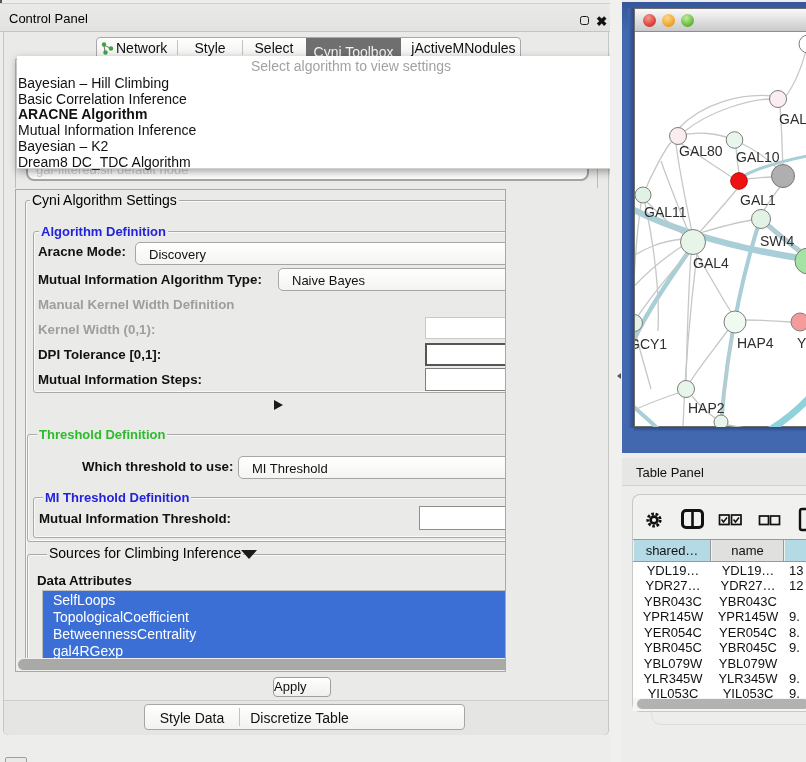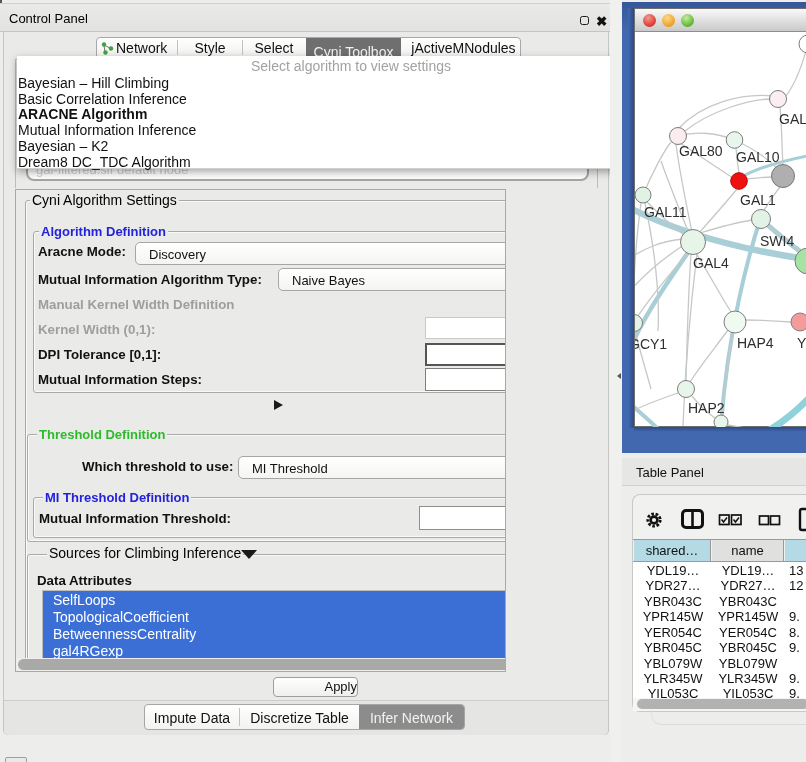--- a/index.html
+++ b/index.html
@@ -141,30 +141,29 @@
     <div class="abs" style="left:512px;top:2px;width:11px;height:52px;background:#BBBBB9;border-radius:6px;"></div>
   </div>
 
   <div class="abs" style="left:0px;top:468px;width:568px;height:14px;background:#EDEDEB;"></div>
   <div class="abs" style="left:2px;top:469px;width:563px;height:11px;background:#A9A9A7;border-radius:6px;"></div>
 
   <div class="abs" style="left:568px;top:0;width:13px;height:483px;background:#F2F2F0;border-left:1px solid #D4D4D2;"></div>
   <div class="abs" style="left:570px;top:5px;width:10px;height:378px;background:#BDBDBB;border-radius:5px;"></div>
 </div>
 
-<div class="abs" style="left:273px;top:677px;width:85px;height:20px;background:linear-gradient(#FFFFFF,#EFEFED);border:1px solid #9E9E9C;border-radius:4px;text-align:right;line-height:18px;font-size:13px;">Apply</div>
+<div class="abs" style="left:273px;top:677px;width:58px;height:20px;background:linear-gradient(#FFFFFF,#EFEFED);border:1px solid #9E9E9C;border-radius:4px;text-align:left;line-height:18px;font-size:13px;">Apply</div>
 
 <div class="abs" style="left:4px;top:700px;width:604px;height:1px;background:#CCCCCA;"></div>
 <div class="abs" style="left:4px;top:701px;width:604px;height:34px;background:#E5E5E3;border-radius:0 0 5px 5px;"></div>
 
 <div class="abs" style="left:144px;top:704px;width:321px;height:26px;background:linear-gradient(#FFFFFF,#F2F2F0);border:1px solid #A6A6A4;border-radius:4px;font-size:14px;">
-  <div class="abs" style="left:0;top:5px;width:94px;text-align:center;">Impute Data</div>
+  <div class="abs" style="left:0;top:5px;width:94px;text-align:center;">Style Data</div>
   <div class="abs" style="left:94px;top:3px;bottom:3px;width:1px;background:#C2C2C0;"></div>
   <div class="abs" style="left:95px;top:5px;width:119px;text-align:center;">Discretize Table</div>
-  <div class="abs" style="left:214px;top:0;width:105px;height:100%;background:#8C8C8C;border-radius:0 3px 3px 0;color:#F2F2F0;text-align:center;padding-top:5px;">Infer Network</div>
 </div>
 
 <div class="abs" style="left:17px;top:56px;width:668px;height:113px;background:#FFFFFF;box-shadow:0 3px 8px rgba(0,0,0,0.35);border-bottom:1px solid #D0D0CE;font-size:14px;">
   <div class="abs" style="left:0;top:2px;width:100%;text-align:center;color:#A2A2A0;">Select algorithm to view settings</div>
   <div class="abs" style="left:1px;top:19px;">Bayesian – Hill Climbing</div>
   <div class="abs" style="left:1px;top:35px;">Basic Correlation Inference</div>
   <div class="abs b" style="left:1px;top:50px;">ARACNE Algorithm</div>
   <div class="abs" style="left:1px;top:66px;">Mutual Information Inference</div>
   <div class="abs" style="left:1px;top:82px;">Bayesian – K2</div>
   <div class="abs" style="left:1px;top:98px;">Dream8 DC_TDC Algorithm</div>

